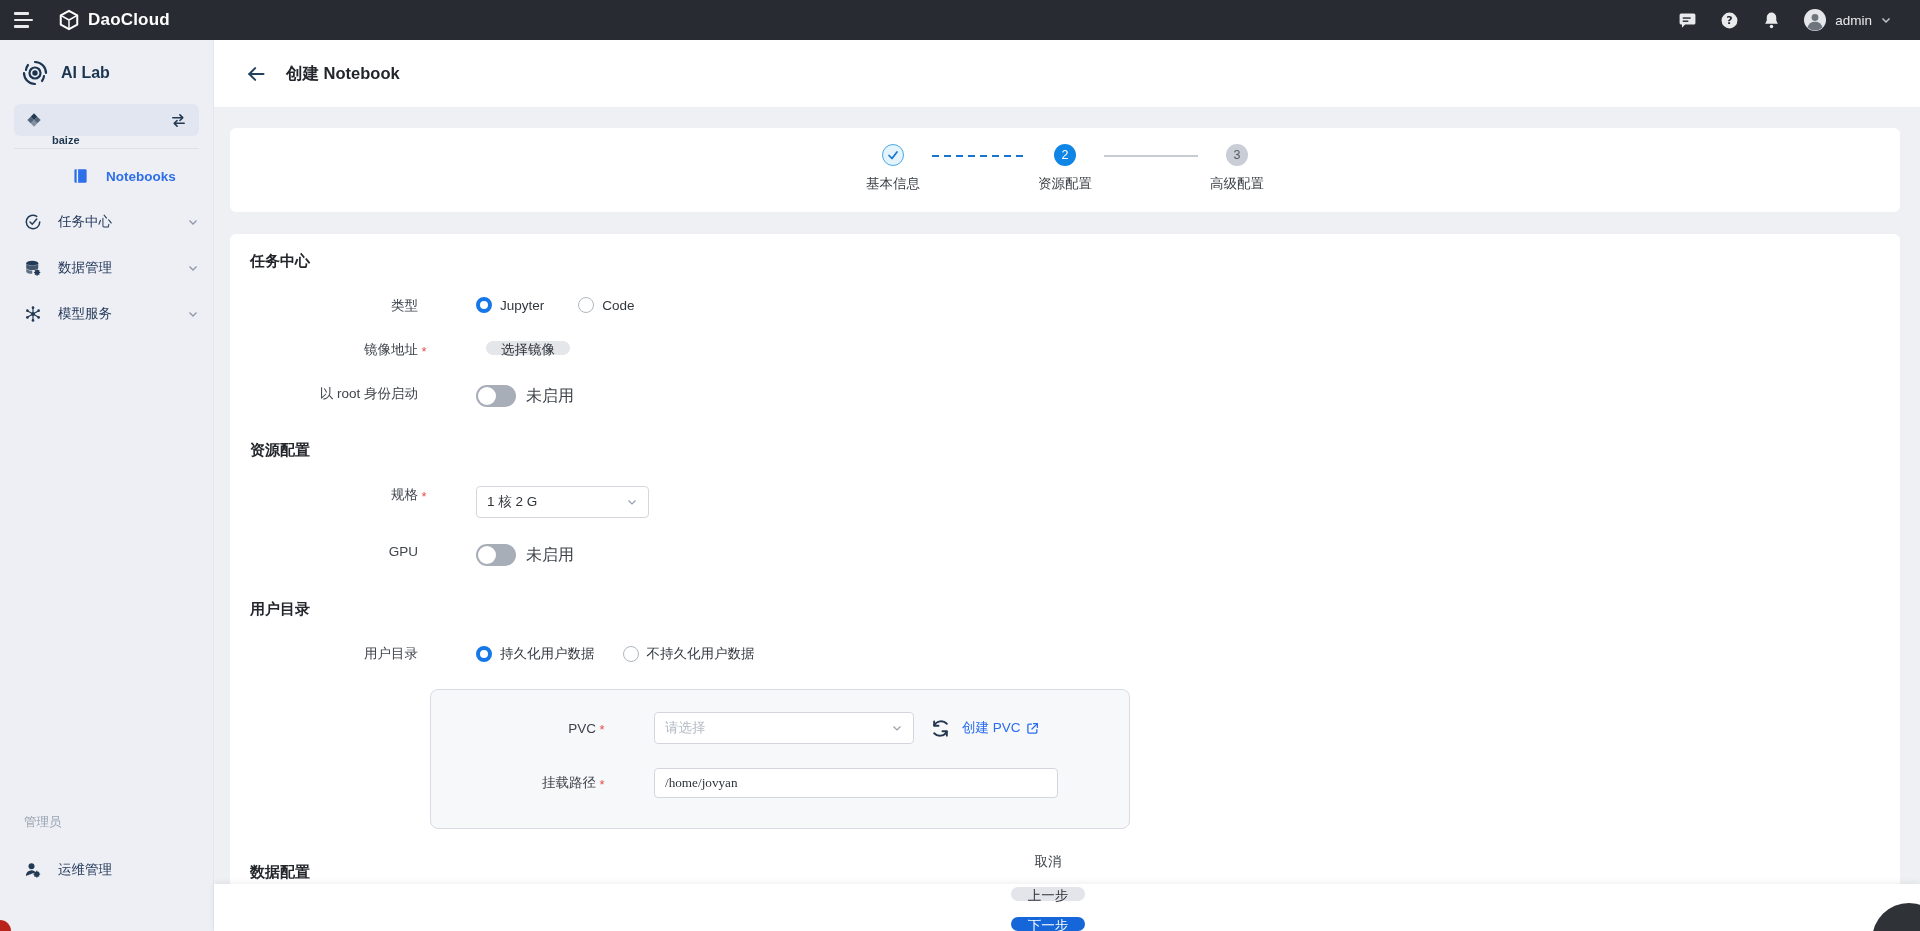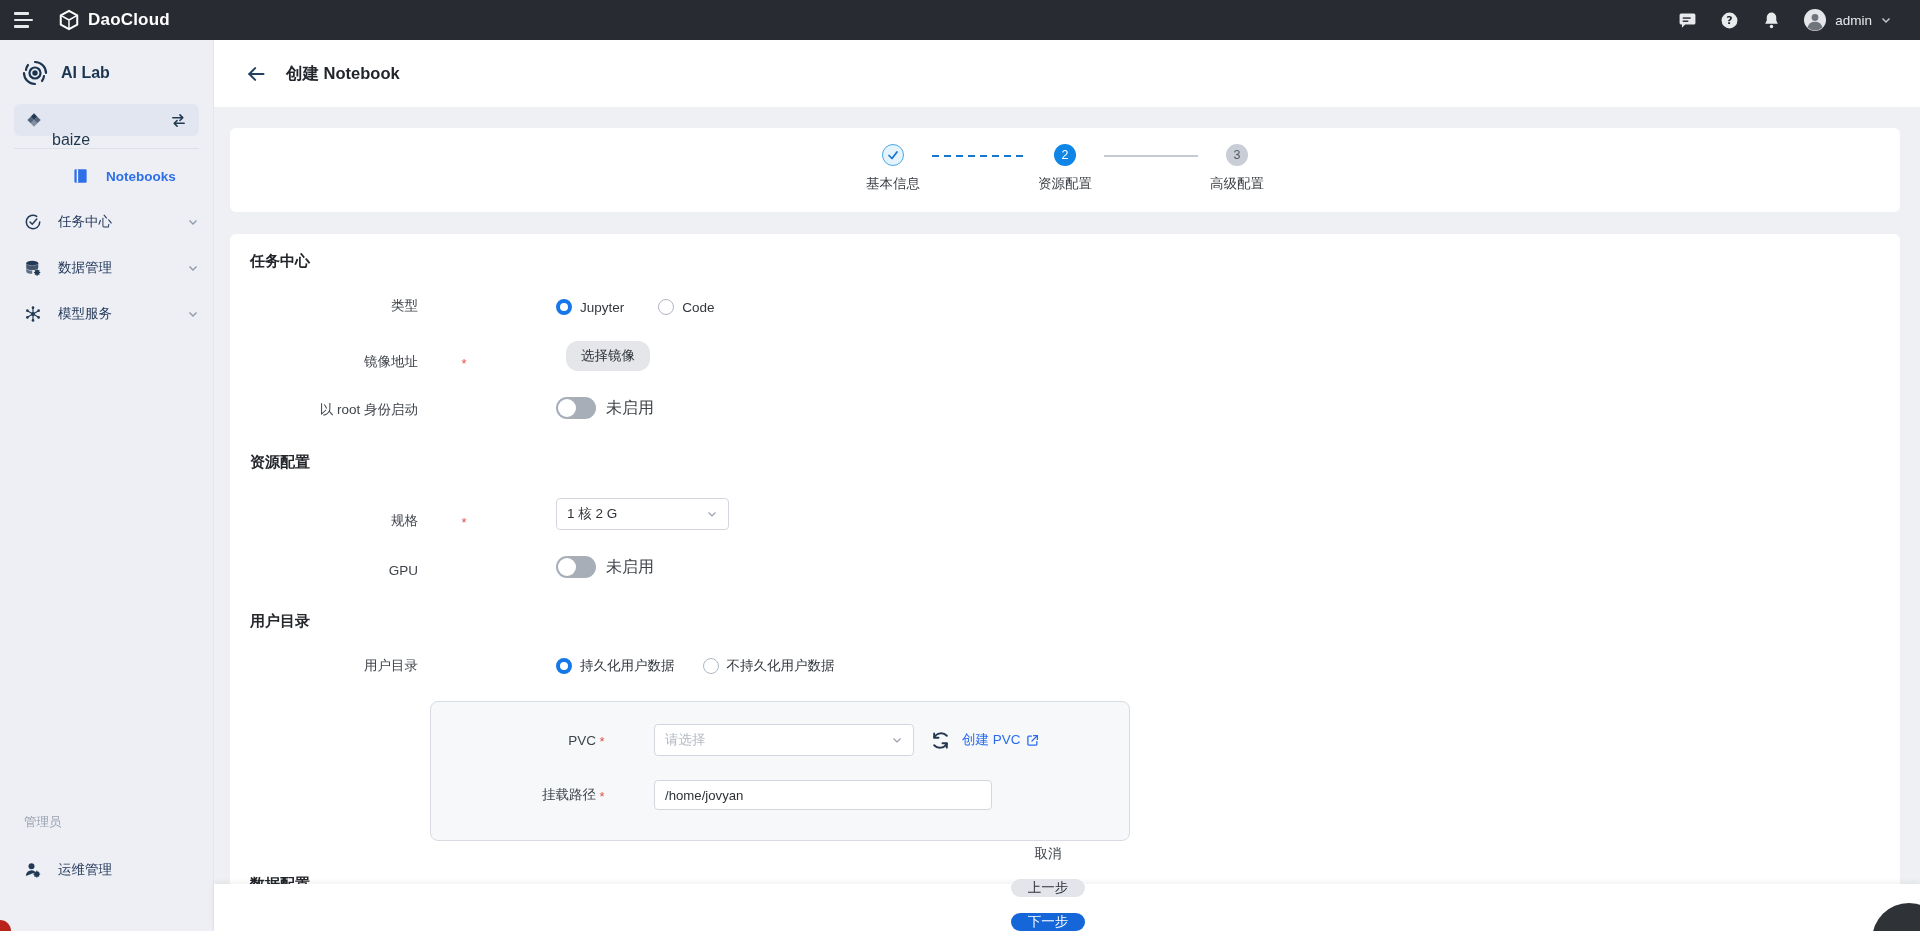--- a/index.html
+++ b/index.html
@@ -22,21 +22,21 @@
   .tb-user { display:flex; align-items:center; gap:8px; cursor:pointer; }
   .tb-user-name { font-size:13.5px; color:#e8eaec; }
 
   
   .sidebar { position:fixed; top:40px; left:0; bottom:0; width:214px; background:#edeff5;
     border-right:1px solid #e3e6ed; z-index:40; }
   .product { display:flex; align-items:center; gap:13px; padding:20px 0 18px 22px; }
   .product-name { font-size:16px; font-weight:bold; color:#1b3450; }
   .workspace { margin:0 14px; height:32px; background:#e2e6f0; border-radius:6px;
     display:flex; align-items:center; padding:0 12px; cursor:pointer; }
-  .workspace-name { font-size:16px; font-weight:normal; color:#1f364f; margin-left:10px;margin-top:39px; }
+  .workspace-name { font-size:11px; font-weight:bold; color:#1f364f; margin-left:10px;margin-top:39px; }
   .workspace .swap { margin-left:auto; display:flex; }
   .side-divider { height:1px; background:#dde1ea; margin:12px 14px 4px; }
   .nav-item { height:46px; display:flex; align-items:center; gap:16px; padding:0 14px 0 24px;
     font-size:13.5px; color:#24395a; cursor:pointer; }
   .nav-item .lbl { flex:1; }
   .nav-item.active { color:#2e6fe8; font-weight:bold;margin-left:48px; }
   .sidebar-bottom { position:absolute; left:0; right:0; bottom:38px; }
   .side-section-label { font-size:12.5px; color:#9aa3b0; padding-left:24px; margin-bottom:16px; }
 
   
@@ -59,52 +59,52 @@
   .step-pending .step-circle { background:#c9cdd5; color:#565c64; }
   .step-label { margin-top:9px; font-size:13.5px; color:#373c42; white-space:nowrap; }
   .connector { width:94px; height:2px; margin:11px 8px 0; }
   .connector.dashed { background:repeating-linear-gradient(90deg,#1576d2 0 7px,transparent 7px 12px); }
   .connector.solid { background:#c6cbd4; }
 
   
   .form-card { margin-top:22px; min-height:627px; padding:18px 20px 34px; }
   .section-title { font-size:15px; font-weight:bold; color:#23262b; margin-bottom:26px; }
   .section-title.gap-top { margin-top:34px; }
-  .frow { display:flex; align-items:flex-end; margin-bottom:26px;gap:40px; }
+  .frow { display:flex; align-items:flex-start; margin-bottom:26px; }
   .flabel { width:168px; text-align:right; font-size:13.5px; color:#3f444b; flex-shrink:0; }
   .star { color:#e2504c; font-size:13px; width:12px; text-align:center; flex-shrink:0; margin-top:3px; }
   .star.blank { visibility:hidden; }
   .fcontrol { display:flex; align-items:center;padding-left:36px; }
   .radio { width:16px; height:16px; border-radius:50%; background:#fff; flex-shrink:0; cursor:pointer; }
   .radio.on { border:4.5px solid #1677e8; }
   .radio.off { border:1.5px solid #b0b7c0; }
   .radio-lbl { font-size:13.5px; color:#33383e; margin:0 34px 0 8px; }
   .radio-lbl.tight { margin-right:28px; }
   .text-input { height:30px; border:1px solid #d3d7dd; border-radius:4px; padding:0 10px;
     font-size:13.2px; color:#2e3338; font-family:"Liberation Sans","DejaVu Sans",sans-serif; outline:none; }
   .addr-input { width:350px; }
-  .btn { height:30px; border:none; border-radius:12px; font-size:13.5px; cursor:pointer;
+  .btn { height:14px; border:none; border-radius:12px; font-size:13.5px; cursor:pointer;
     font-family:"Liberation Sans","DejaVu Sans",sans-serif; }
   .btn-grey { background:#e4e6ea; color:#2c3137; padding:0 15px; }
   .toggle { width:40px; height:22px; border-radius:11px; background:#a7aeb8; position:relative; cursor:pointer; flex-shrink:0; }
   .toggle .knob { position:absolute; top:2px; left:2px; width:18px; height:18px; border-radius:50%; background:#fff; }
   .toggle-status { font-size:16px; color:#3f444b; margin-left:10px; }
   .select { height:32px; border:1px solid #d3d7dd; border-radius:4px; background:#fff;
     display:flex; align-items:center; justify-content:space-between; padding:0 10px; cursor:pointer; }
   .select-value { font-size:13.5px; color:#2e3338; }
   .select-placeholder { font-size:13.5px; color:#b5bbc4; }
   .spec-select { width:173px; }
   .ml10 { margin-left:10px; }
 
   .pvc-panel { margin-left:180px; width:700px; background:#f6f8fa; border:1px solid #d8dce2;
     border-radius:8px; padding:22px 0 6px; }
   .prow { display:flex; align-items:center; margin-bottom:24px; }
   .plabel { width:165px; text-align:right; font-size:13.5px; color:#3f444b; flex-shrink:0; }
   .pvc-select { width:260px; }
-  .mount-input { width:338px; }
+  .mount-input { width:404px;font-family:Liberation Serif, serif; }
   .icon-btn { width:20px; height:20px; margin-left:16px; display:flex; align-items:center;
     justify-content:center; cursor:pointer; }
   .link { display:flex; align-items:center; gap:5px; font-size:13.5px; color:#2a6cf0;
     margin-left:12px; cursor:pointer; text-decoration:none; }
 
   
   .footer-bar { position:fixed; left:214px; right:0; bottom:0; height:47px; background:#fff;
     box-shadow:0 -2px 6px rgba(0,0,0,.06); display:flex; align-items:center; justify-content:flex-end;
     gap:16px; padding-right:38px; z-index:45;flex-direction:column; }
   .btn-text { background:none; border:none; font-size:13.5px; color:#3f444b; cursor:pointer;

